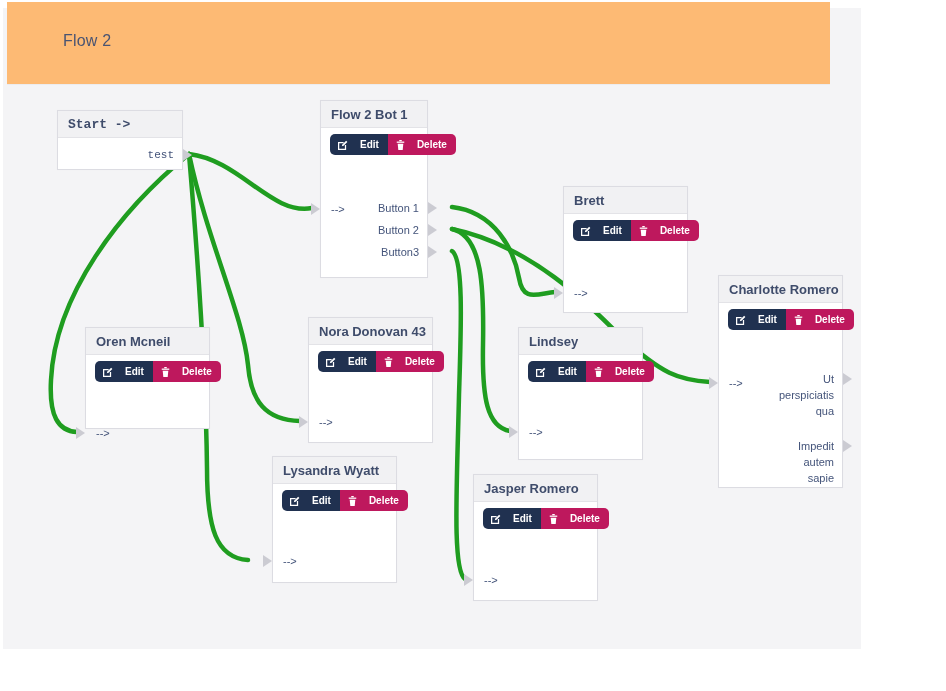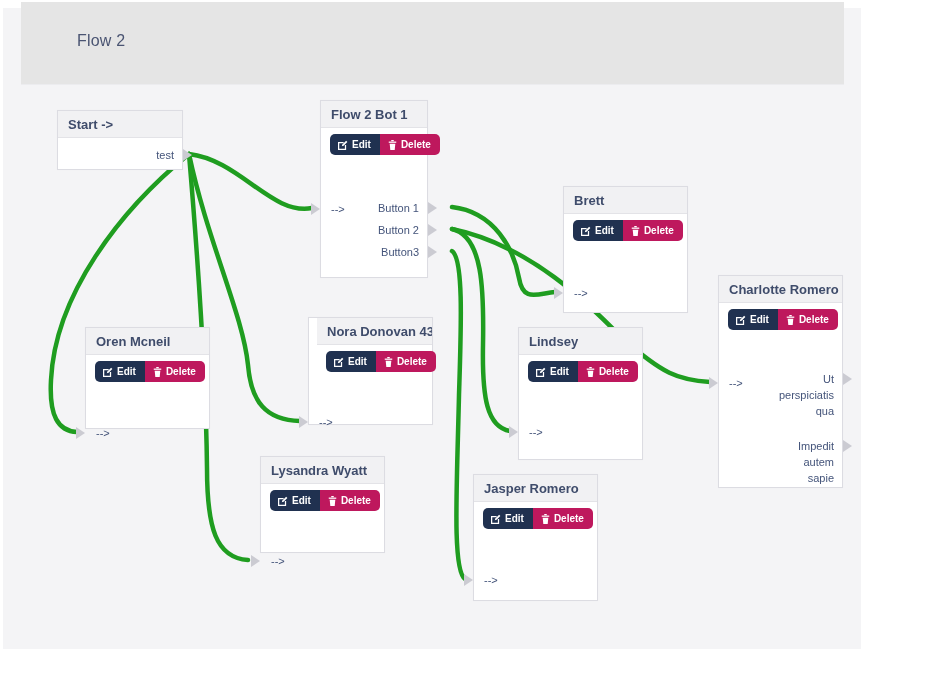--- a/index.html
+++ b/index.html
@@ -3,35 +3,35 @@
 <meta charset="utf-8">
 <style>
   * { margin:0; padding:0; box-sizing:border-box; }
   html,body { width:946px; height:691px; background:#ffffff; overflow:hidden;
               font-family:"Liberation Sans", sans-serif; }
   #stage { position:relative; width:946px; height:691px; }
 
   .canvas { position:absolute; left:3px; top:8px; width:858px; height:641px;
             background:#f4f4f6; }
 
-  .title-panel { position:absolute; left:21px; top:2px; width:823px; height:83px;
-                 background:#e5e5e5; border-bottom:1px solid #ececef; }
+  .title-panel { position:absolute; left:7px; top:2px; width:823px; height:83px;
+                 background:#fdba74; border-bottom:1px solid #ececef; }
   .page-title { position:absolute; left:56px; top:30px; font-size:16px;
                 color:#4a5472; letter-spacing:.2px; }
 
   #wires { position:absolute; left:0; top:0; width:946px; height:691px; z-index:1; }
   #wires path { fill:none; stroke:#1f9d20; stroke-width:4.5px; stroke-linecap:round; }
 
   .node { position:absolute; background:#ffffff; border:1px solid #dcdce2;
           z-index:2; box-shadow:0 0 1px rgba(0,0,0,.04); }
   .node-header { background:#f1f1f3; border-bottom:1px solid #e3e3e7;
                  padding:6px 10px 5px 10px; font-size:13px; font-weight:700;
                  color:#3f4c6b; white-space:nowrap; overflow:hidden; }
   .btn-row { display:flex; margin:6px 0 0 9px; }
-  .btn { display:inline-flex; align-items:center; gap:4px; color:#fff;
+  .btn { display:inline-flex; align-items:center; gap:12px; color:#fff;
          font-size:10px; font-weight:700; padding:5px 9px 5px 8px; cursor:pointer; }
   .btn svg { display:block; }
   .btn-edit { background:#203150; border-radius:5px 0 0 5px; }
   .btn-delete { background:#be185d; border-radius:0 5px 5px 0; }
 
   .io-label { position:absolute; font-size:11px; color:#44547a; line-height:16px; }
   .in-label { left:10px; }
   .out-label { right:8px; text-align:right; }
 
   .port { position:absolute; width:0; height:0;
@@ -52,21 +52,21 @@
       <path d="M189,154 C240,160 272,216 312,208"></path>
       <path d="M189,154 C120,210 55,295 51,380 C49,416 58,431 77,432"></path>
       <path d="M189,154 C207,240 243,315 248,365 C251,402 266,420 300,421"></path>
       <path d="M189,154 C198,260 206,380 207,468 C207,528 216,558 248,560"></path>
       <path d="M452,207 C495,212 514,250 519,278 C523,302 536,294 555,292"></path>
       <path d="M452,229 C530,245 590,305 622,338 C663,374 678,380 710,382"></path>
       <path d="M452,229 C483,236 484,290 483,345 C482,398 487,427 510,431"></path>
       <path d="M452,251 C464,259 461,330 459,395 C457,485 452,570 465,579"></path>
     </svg>
   <div id="nodes-layer">
-      <div class="node" style="left: 57px; top: 110px; width: 126px; height: 60px;">
+      <div class="node" style="left: 57px; top: 110px; width: 126px; height: 60px; font-family: Liberation Mono, monospace;">
         <div class="node-header">Start -&gt;</div>
         <div class="port out" style="top: 38px;"></div>
         <div class="io-label out-label" style="top: 36px;">
           <div>test</div>
         </div>
       </div>
       <div class="node" style="left: 320px; top: 100px; width: 108px; height: 178px;">
         <div class="node-header">Flow 2 Bot 1</div>
         <div class="btn-row">
           <div class="btn btn-edit">
@@ -187,21 +187,21 @@
                 <rect x="1" y="2.5" width="12" height="2"></rect>
                 <path d="M2.5 6h9l-1 10h-7z"></path>
               </svg>
             </span>
             <span>Delete</span>
           </div>
         </div>
         <div class="port in" style="top: 99px;"></div>
         <div class="io-label in-label" style="top: 97px;">--&gt;</div>
       </div>
-      <div class="node" style="left: 308px; top: 317px; width: 125px; height: 108px; padding-left: 8px;">
+      <div class="node" style="left: 308px; top: 317px; width: 125px; height: 126px;">
         <div class="node-header">Nora Donovan 43</div>
         <div class="btn-row">
           <div class="btn btn-edit">
             <span>
               <svg width="10" height="10" viewBox="0 0 16 16" fill="#ffffff">
                 <path d="M0 3h9v2H2v9h9V8h2v8H0z"></path>
                 <path d="M6 10l1-3 6-6 2 2-6 6z"></path>
               </svg>
             </span>
             <span>Edit</span>
@@ -239,21 +239,21 @@
                 <rect x="1" y="2.5" width="12" height="2"></rect>
                 <path d="M2.5 6h9l-1 10h-7z"></path>
               </svg>
             </span>
             <span>Delete</span>
           </div>
         </div>
         <div class="port in" style="top: 98px;"></div>
         <div class="io-label in-label" style="top: 96px;">--&gt;</div>
       </div>
-      <div class="node" style="left: 260px; top: 456px; width: 125px; height: 97px;">
+      <div class="node" style="left: 272px; top: 456px; width: 125px; height: 127px;">
         <div class="node-header">Lysandra Wyatt</div>
         <div class="btn-row">
           <div class="btn btn-edit">
             <span>
               <svg width="10" height="10" viewBox="0 0 16 16" fill="#ffffff">
                 <path d="M0 3h9v2H2v9h9V8h2v8H0z"></path>
                 <path d="M6 10l1-3 6-6 2 2-6 6z"></path>
               </svg>
             </span>
             <span>Edit</span>

